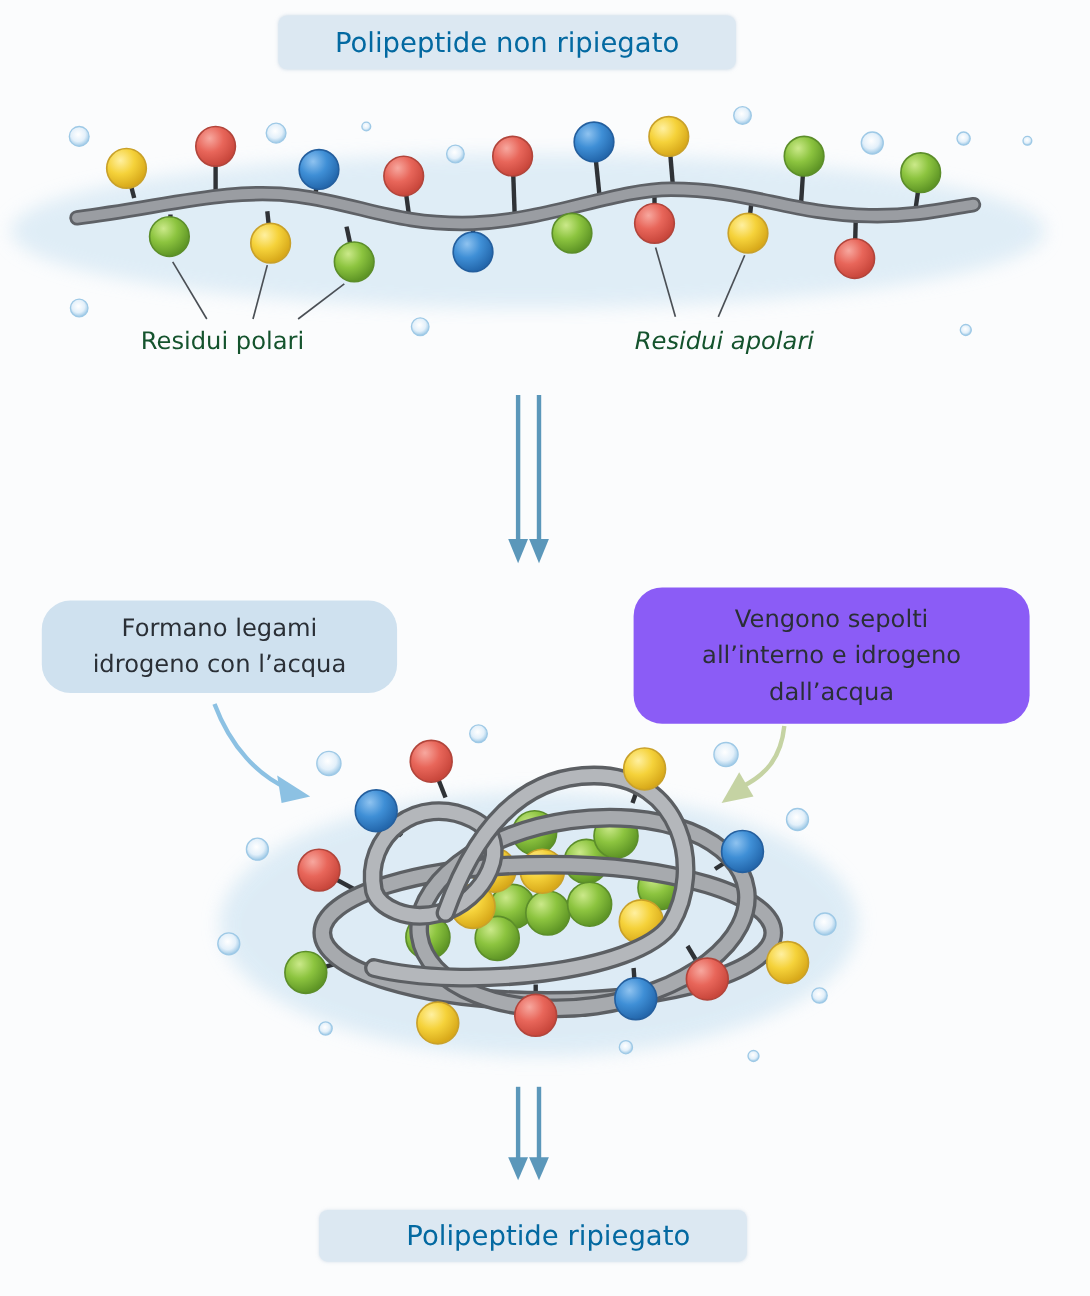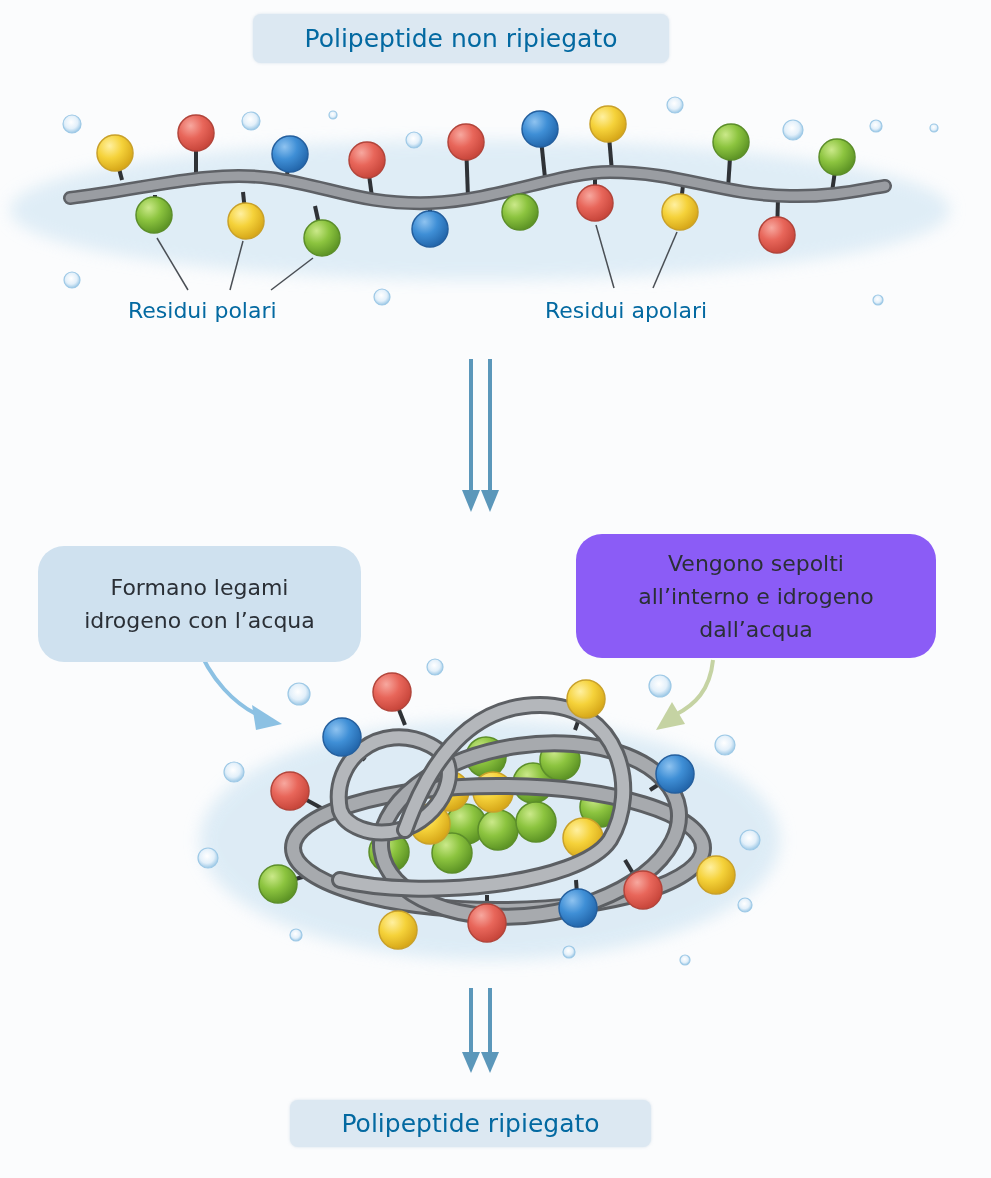--- a/index.html
+++ b/index.html
@@ -11,31 +11,31 @@
     }
     .label-box {
       position: absolute;
       background: #dce8f2;
       border-radius: 8px;
       text-align: center;
       color: #0369a1;
       box-shadow: 0 0 3px rgba(180,200,220,0.5);
     }
     #title-top { left: 253px; top: 14px; width: 416px; height: 49px; line-height: 49px; font-size: 25px; }
-    #title-bottom { left: 290px; top: 1100px; width: 361px; height: 47px; line-height: 47px; font-size: 25px; }
+    #title-bottom { left: 290px; top: 1100px; width: 361px; height: 47px; line-height: 47px; font-size: 25px; padding-left: 28px; }
     .bubble {
       position: absolute; border-radius: 26px; text-align: center;
       font-size: 22px; line-height: 33px; display: flex; flex-direction: column;
       justify-content: center; align-items: center;
     }
-    #bubble-left { left: 38px; top: 546px; width: 323px; height: 116px; background: #cfe1ef; }
+    #bubble-left { left: 38px; top: 546px; width: 323px; height: 84px; background: #cfe1ef; }
     #bubble-right { left: 576px; top: 534px; width: 360px; height: 124px; background: #8b5cf6; }
-    .res-label { position: absolute; font-size: 22px; color: #0369a1; }
+    .res-label { position: absolute; font-size: 22px; color: #14532d; }
     #lbl-polar { left: 128px; top: 298px; }
-    #lbl-apolar { left: 545px; top: 298px; }
+    #lbl-apolar { left: 577px; top: 298px; font-style: italic; }
     svg { position: absolute; left: 0; top: 0; }
   </style>
 </head>
 <body>
 
 <svg id="diagram" width="991" height="1178" viewBox="0 0 991 1178">
   <defs>
     <radialGradient id="g-red" cx="35%" cy="30%" r="70%">
         <stop offset="0" stop-color="#f7a89f"></stop>
         <stop offset="0.5" stop-color="#e8665a"></stop>

